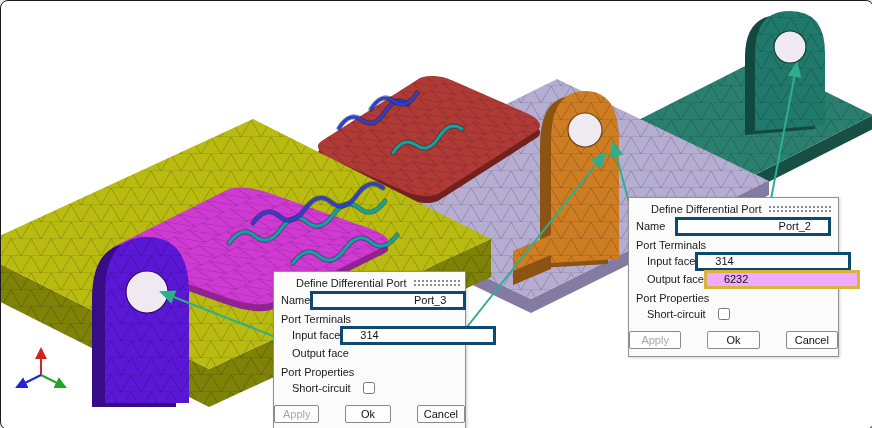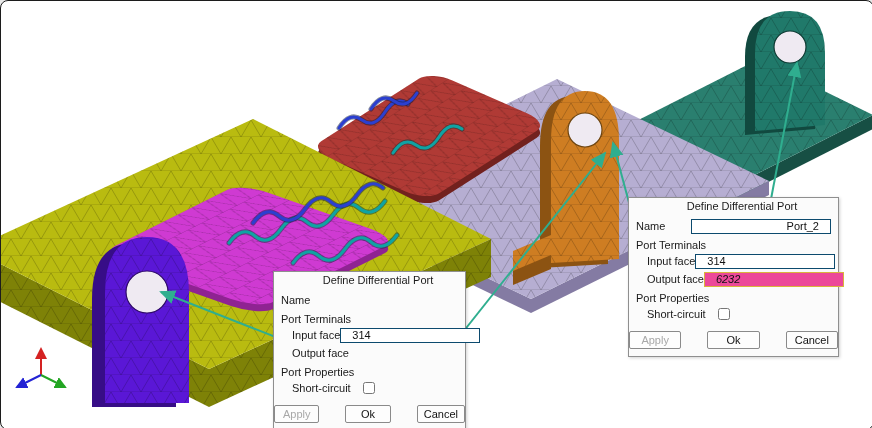--- a/index.html
+++ b/index.html
@@ -3,32 +3,32 @@
 <meta charset="utf-8">
 <style>
   html,body{margin:0;padding:0;background:#e9e9e9;font-family:"Liberation Sans",sans-serif;}
   .canvas{position:relative;width:872px;height:428px;background:#ffffff;border:1px solid #1c1c1c;
           border-radius:8px;overflow:hidden;}
   svg.scene{position:absolute;left:0;top:0;}
 
   
   .dialog{position:absolute;background:#fbfbfb;border:1px solid #8f8f8f;
           box-shadow:1px 1px 3px rgba(0,0,0,.18);font-size:11px;color:#1a1a1a;z-index:5;}
-  .dlg-title{display:flex;align-items:center;height:17px;padding:2px 5px 0 22px;flex-direction:column;}
+  .dlg-title{display:flex;align-items:center;height:17px;padding:2px 5px 0 22px;}
   .dlg-title .t{white-space:nowrap;}
   .dots{flex:1;height:8px;margin-left:7px;
         background-image:radial-gradient(circle,#8c8c8c 0.8px,transparent 1px);
         background-size:4px 4px;}
   .row{display:flex;align-items:center;height:18px;padding:0 7px;}
   .row .lbl{white-space:nowrap;}
   .indent{padding-left:18px;align-items:center;}
-  input.txt{margin-left:auto;width:116px;height:13px;border:1px solid #0c4a6e;
-            font:11px "Liberation Sans",sans-serif;padding:0 11px;background:#ffffff;color:#111;}
+  input.txt{margin-left:auto;width:116px;height:13px;border:3px solid #0c4a6e;
+            font:11px "Liberation Sans",sans-serif;padding:0 17px;background:#ffffff;color:#111;}
   input.txt.right{text-align:right;}
-  input.txt.hl{background:#ec4899;border-color:#d9b43c;font-style:italic;}
+  input.txt.hl{background:#f0abfc;border-color:#d9b43c;}
   .group{padding:4px 7px 1px 7px;}
   input.cb{width:12px;height:12px;margin:0 0 0 12px;}
   .btns{display:flex;justify-content:center;gap:26px;padding:8px 0 7px 0;}
   .btns button{width:57px;height:18px;font:11px "Liberation Sans",sans-serif;background:#fdfdfd;
                border:1px solid #8a8a8a;border-radius:2px;color:#111;}
   .btns button:disabled{color:#a8a8a8;}
 </style>
 </head>
 <body>
 
@@ -158,20 +158,21 @@
     </div>
   </div>
 
   <div class="dialog" style="left:272px;top:270px;width:191px;">
     <div class="dlg-title">
       <span class="t">Define Differential Port</span>
       <span class="dots"></span>
     </div>
     <div class="row">
       <span class="lbl">Name</span>
+      <input class="txt right" value="Port_3" style="">
     </div>
     <div class="group">Port Terminals</div>
     <div class="row indent">
       <span class="lbl">Input face</span>
       <input class="txt" value="314" style="">
     </div>
     <div class="row indent">
       <span class="lbl">Output face</span>
     </div>
     <div class="group">Port Properties</div>

